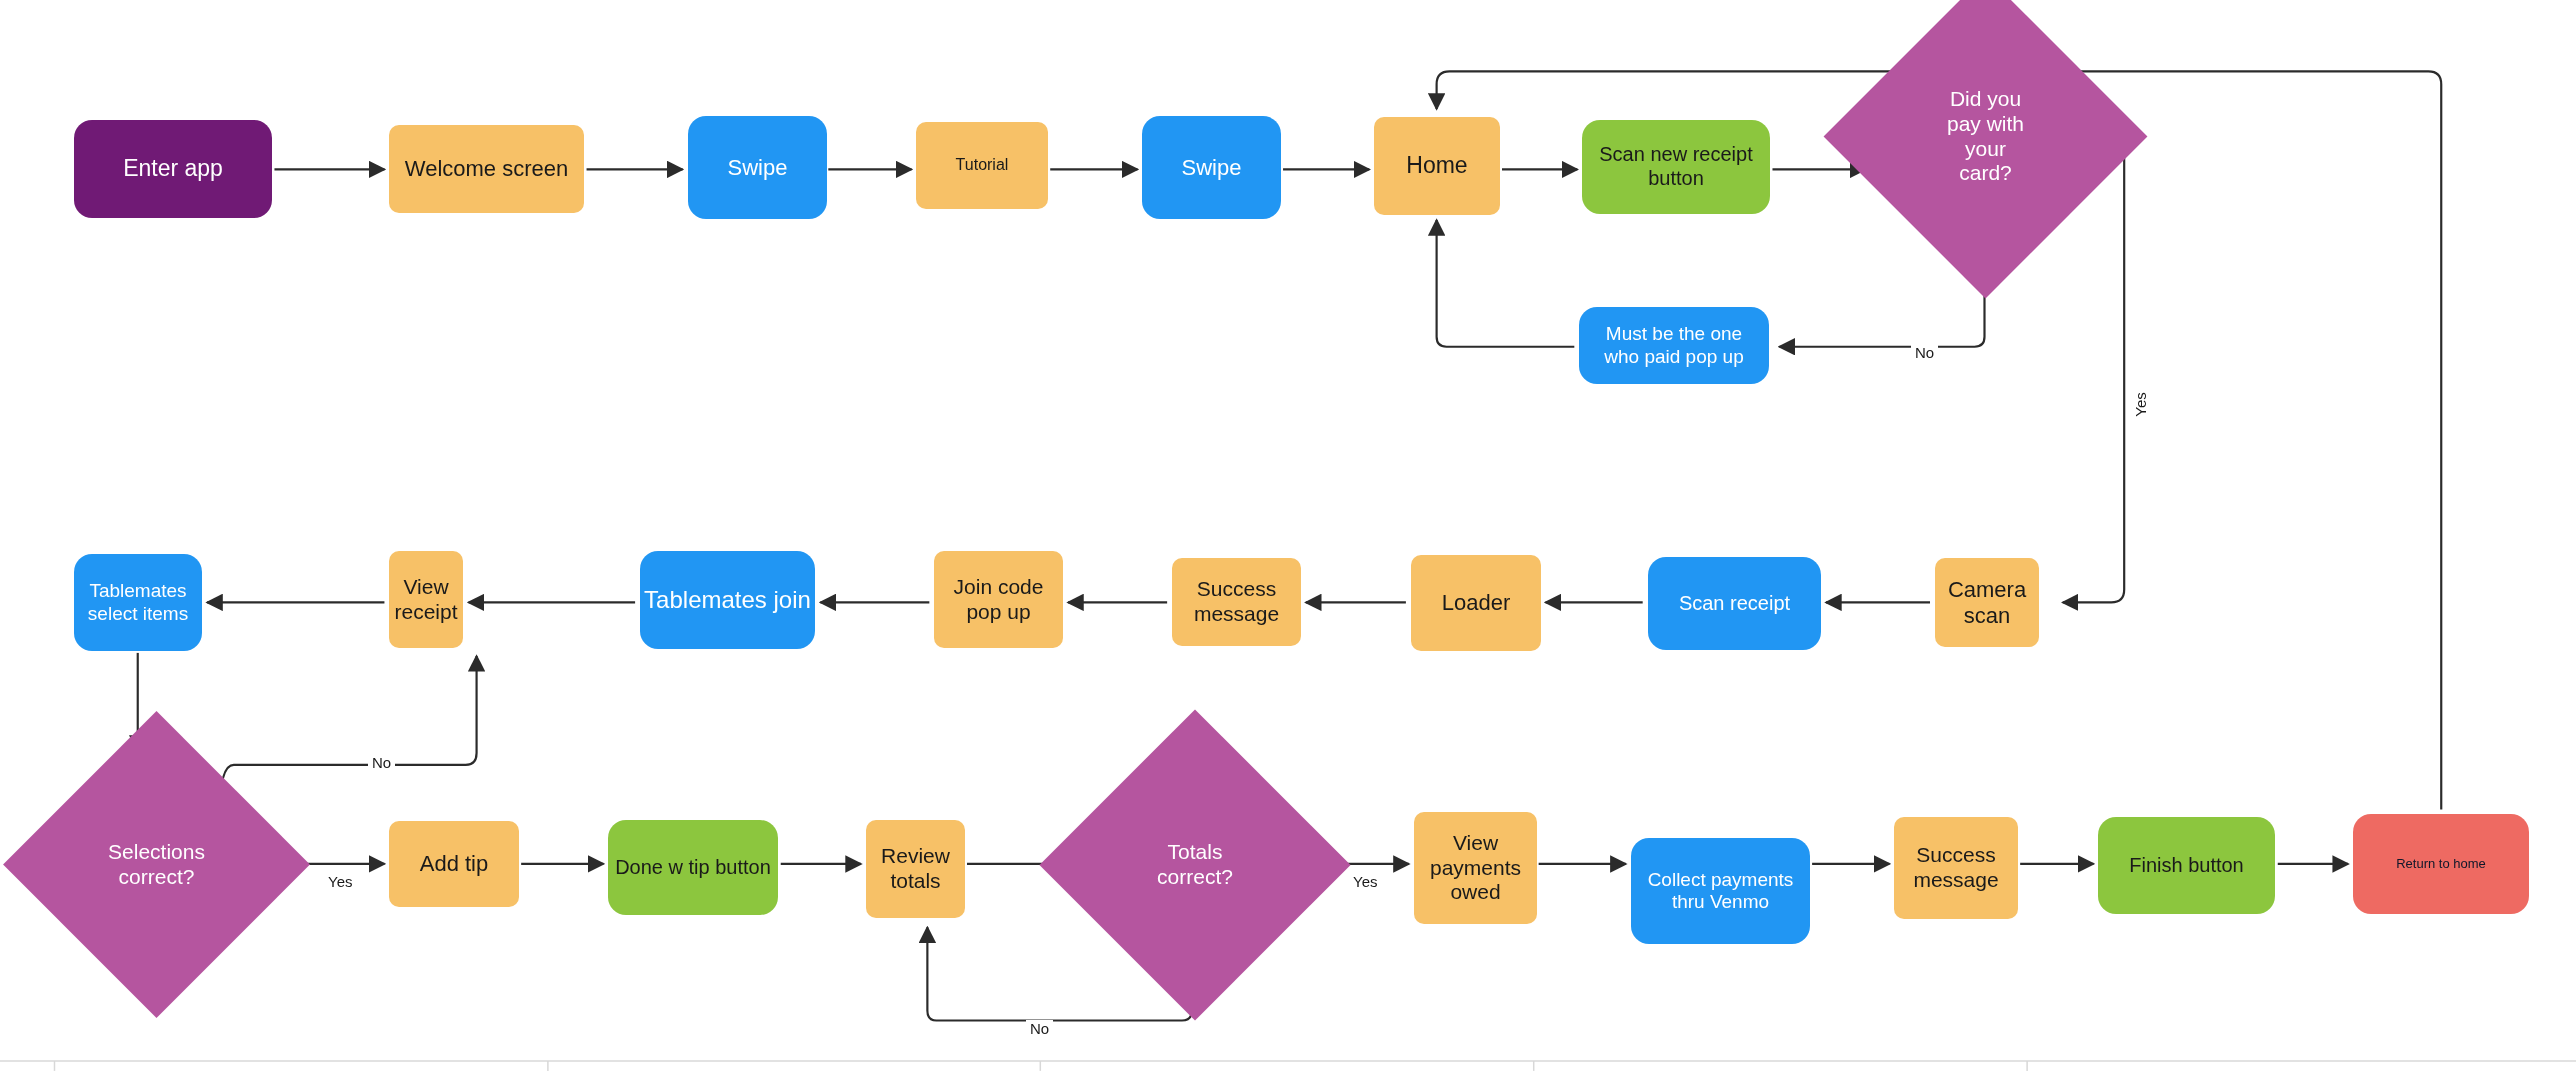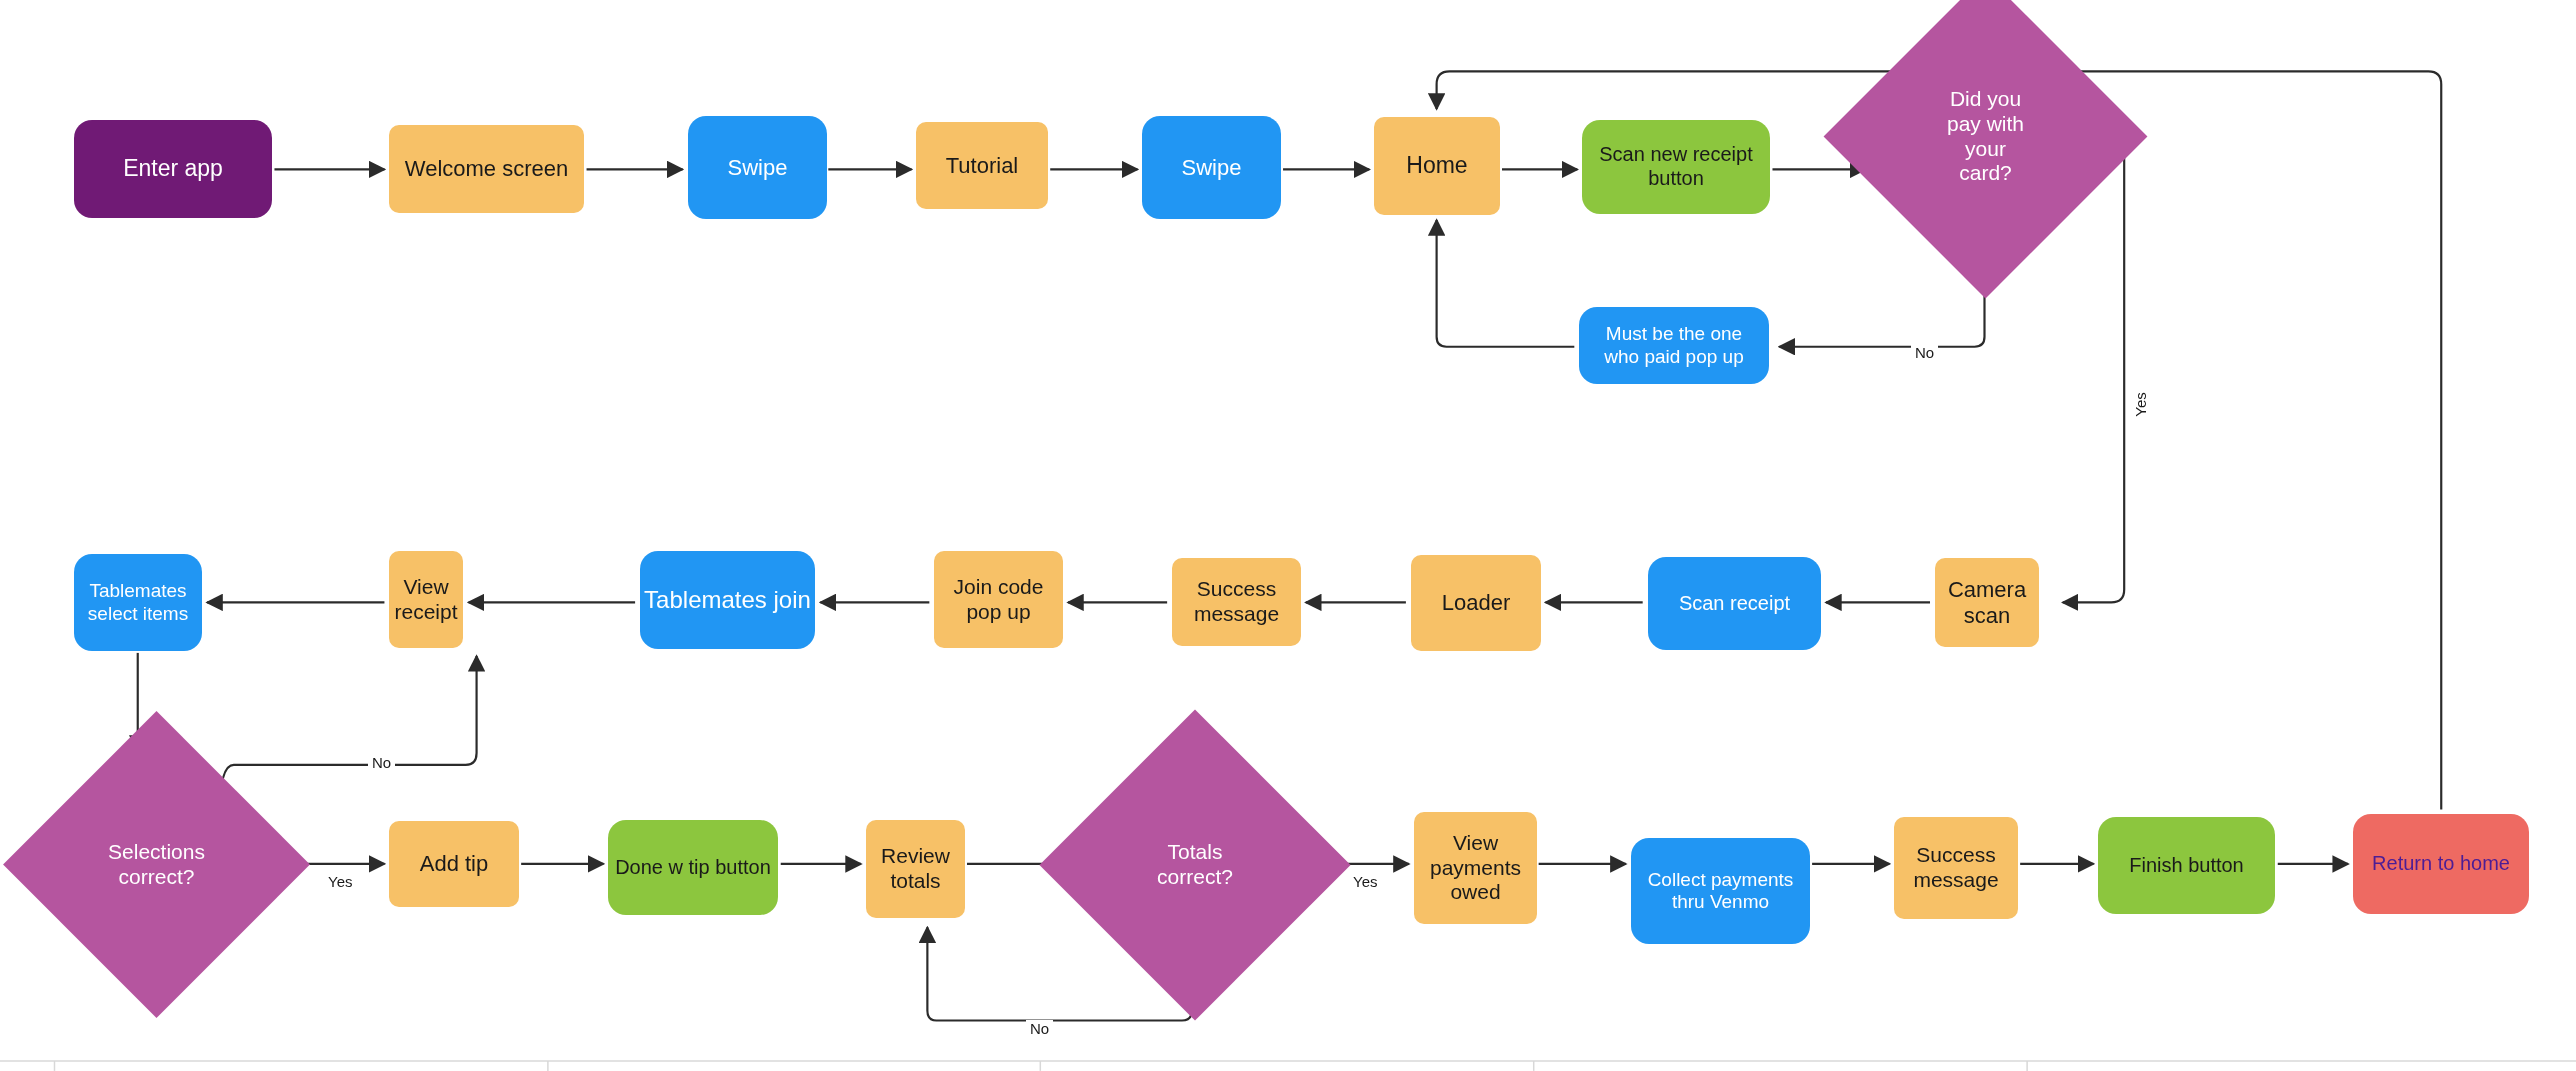--- a/index.html
+++ b/index.html
@@ -142,21 +142,21 @@
       <line x1="1050" y1="12" x2="1050" y2="22" stroke="#d8d8d8" stroke-width="1.5"></line>
       <line x1="1548" y1="12" x2="1548" y2="22" stroke="#d8d8d8" stroke-width="1.5"></line>
       <line x1="2046" y1="12" x2="2046" y2="22" stroke="#d8d8d8" stroke-width="1.5"></line>
     </svg>
   </div>
 
   <div id="nodes-layer">
       <div class="node shape-round" style="left: 74px; top: 120px; width: 198px; height: 98px; color: rgb(255, 255, 255); font-size: 23px; background: #701a75;"><span>Enter app</span></div>
       <div class="node shape-rect" style="left: 389px; top: 125px; width: 195px; height: 88px; color: rgb(26, 26, 26); font-size: 22px; background: rgb(247, 193, 103);"><span>Welcome screen</span></div>
       <div class="node shape-round" style="left: 688px; top: 116px; width: 139px; height: 103px; color: rgb(255, 255, 255); font-size: 22px; background: rgb(33, 150, 243);"><span>Swipe</span></div>
-      <div class="node shape-rect" style="left: 916px; top: 122px; width: 132px; height: 87px; color: rgb(26, 26, 26); font-size: 22px; background: rgb(247, 193, 103);"><span>Tutorial</span></div>
+      <div class="node shape-rect" style="left: 916px; top: 122px; width: 132px; height: 87px; color: rgb(26, 26, 26); font-size: 16px; background: rgb(247, 193, 103);"><span>Tutorial</span></div>
       <div class="node shape-round" style="left: 1142px; top: 116px; width: 139px; height: 103px; color: rgb(255, 255, 255); font-size: 22px; background: rgb(33, 150, 243);"><span>Swipe</span></div>
       <div class="node shape-rect" style="left: 1374px; top: 117px; width: 126px; height: 98px; color: rgb(26, 26, 26); font-size: 23px; background: rgb(247, 193, 103);"><span>Home</span></div>
       <div class="node shape-round" style="left: 1582px; top: 120px; width: 188px; height: 94px; color: rgb(26, 26, 26); font-size: 20px; background: rgb(140, 198, 62);"><span>Scan new receipt
 button</span></div>
       <div class="node shape-diamond" style="left: 1871px; top: 22px; width: 229px; height: 229px; color: rgb(255, 255, 255); font-size: 21px;"><div class="diamond-fill" style="background: rgb(181, 85, 159);"></div><div class="diamond-label">Did you
 pay with
 your
 card?</div></div>
       <div class="node shape-round" style="left: 1579px; top: 307px; width: 190px; height: 77px; color: rgb(255, 255, 255); font-size: 19px; background: rgb(33, 150, 243);"><span>Must be the one
 who paid pop up</span></div>
@@ -182,21 +182,21 @@
       <div class="node shape-diamond" style="left: 1085px; top: 755px; width: 220px; height: 220px; color: rgb(255, 255, 255); font-size: 21px;"><div class="diamond-fill" style="background: rgb(181, 85, 159);"></div><div class="diamond-label">Totals
 correct?</div></div>
       <div class="node shape-rect" style="left: 1414px; top: 812px; width: 123px; height: 112px; color: rgb(26, 26, 26); font-size: 21px; background: rgb(247, 193, 103);"><span>View
 payments
 owed</span></div>
       <div class="node shape-round" style="left: 1631px; top: 814px; width: 179px; height: 106px; color: rgb(255, 255, 255); font-size: 19px; background: rgb(33, 150, 243); margin-top: 24px;"><span>Collect payments
 thru Venmo</span></div>
       <div class="node shape-rect" style="left: 1894px; top: 817px; width: 124px; height: 102px; color: rgb(26, 26, 26); font-size: 21px; background: rgb(247, 193, 103);"><span>Success
 message</span></div>
       <div class="node shape-round" style="left: 2098px; top: 817px; width: 177px; height: 97px; color: rgb(26, 26, 26); font-size: 20px; background: rgb(140, 198, 62);"><span>Finish button</span></div>
-      <div class="node shape-round" style="left: 2353px; top: 814px; width: 176px; height: 100px; color: #4c1d95; font-size: 20px; background: rgb(238, 106, 98);"><span>Return to home</span></div>
+      <div class="node shape-round" style="left: 2353px; top: 814px; width: 176px; height: 100px; color: #0f172a; font-size: 13px; background: rgb(238, 106, 98);"><span>Return to home</span></div>
     </div>
   <div id="labels-layer">
       <div class="edge-label" style="left: 1911px; top: 344px;">No</div>
       <div class="edge-label vertical" style="left: 2124px; top: 396px;">Yes</div>
       <div class="edge-label" style="left: 368px; top: 754px;">No</div>
       <div class="edge-label" style="left: 324px; top: 873px;">Yes</div>
       <div class="edge-label" style="left: 1026px; top: 1020px;">No</div>
       <div class="edge-label" style="left: 1349px; top: 873px;">Yes</div>
     </div>
 </div>

